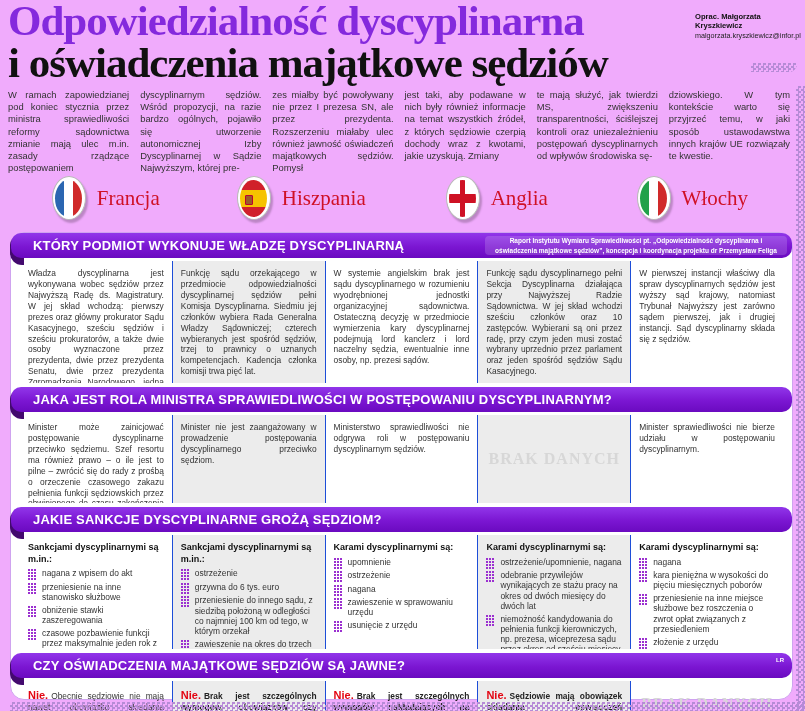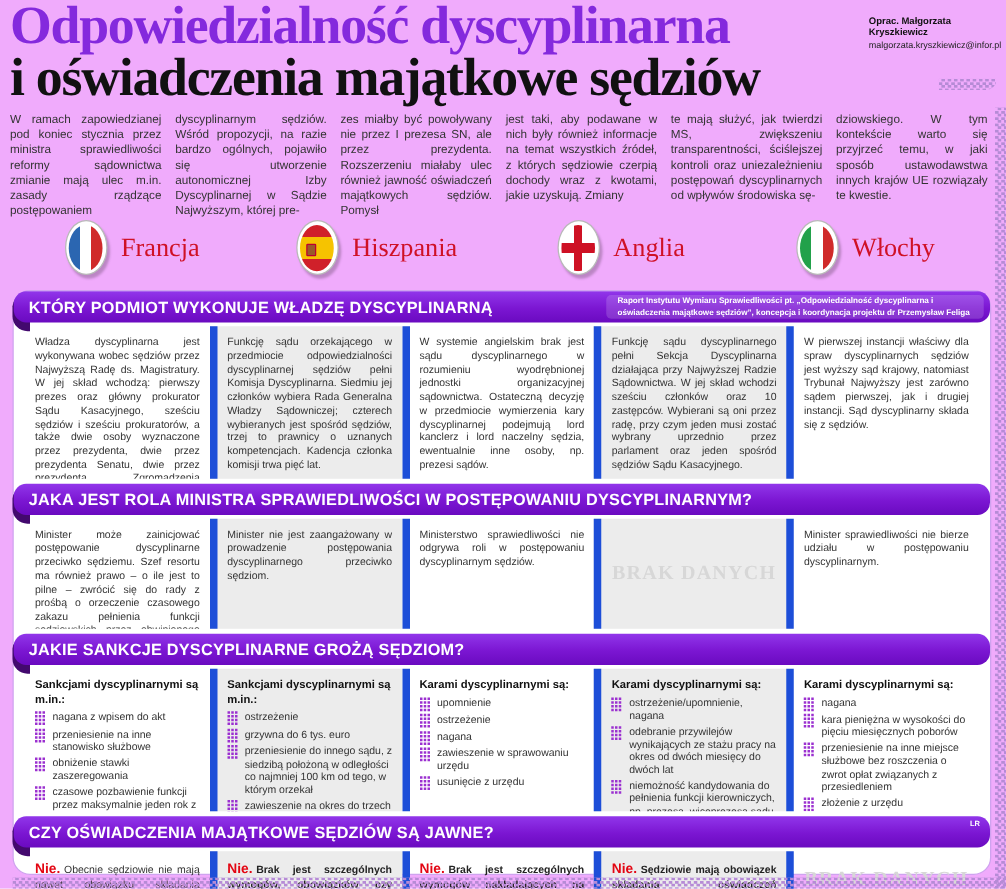--- a/index.html
+++ b/index.html
@@ -41,32 +41,32 @@
 
   
   .frame { position:absolute; top:232px; left:10px; width:783px; height:468px;
            border:1px solid #cfa3ef; border-radius:14px; background:#fff;
            display:flex; flex-direction:column; }
   .hdr { position:relative; margin-top:0; }
   .hdr .cap { position:absolute; left:-1px; top:4px; width:14px; height:calc(100% + 3px);
               background:#43096e; border-radius:8px 0 0 12px; }
   .hdr .bar { position:relative; background:linear-gradient(180deg,#9136ea 0%,#7b16d2 55%,#6a0ac0 100%);
               border-radius:10px; color:#fff; min-height:25px;
-              display:flex; align-items:center; padding:4px 12px; }
+              display:flex; align-items:center; padding:4px 22px;text-align:center; }
   .hdr .bar .htxt { font-size:13px; font-weight:bold; letter-spacing:.2px; }
   .hdr-note { position:absolute; right:5px; top:3px; bottom:3px; width:302px;
               background:rgba(255,255,255,.16); border-radius:4px;
               display:flex; align-items:center; padding:2px 9px;
               font-size:6.5px; font-weight:bold; line-height:1.45; color:#fff; }
   .hdr-lr { position:absolute; right:8px; top:4px; font-size:6px; font-weight:bold; color:#fff; }
 
   .row { display:flex; margin:3px 9px 4px 9px; }
   .cell { flex:1; padding:7px 8px; font-size:8.4px; line-height:1.3; color:#333;
           text-align:justify; overflow:hidden; position:relative; }
-  .cell + .cell { border-left:6px solid #1d4ed8; }
+  .cell + .cell { border-left:1px solid #1d4ed8; }
   .cell.alt { background:#ececec; }
   .row-s1 { height:122px; }
   .row-s2 { height:88px; }
   .row-s3 { height:114px; }
   .row-s4 { height:47px; }
 
   .brak { display:flex; align-items:center; justify-content:center; height:100%;
           font-family:"Liberation Serif", serif; font-weight:bold; font-size:16px;
           letter-spacing:1px; color:#d7d7d7; text-align:center; }
 

